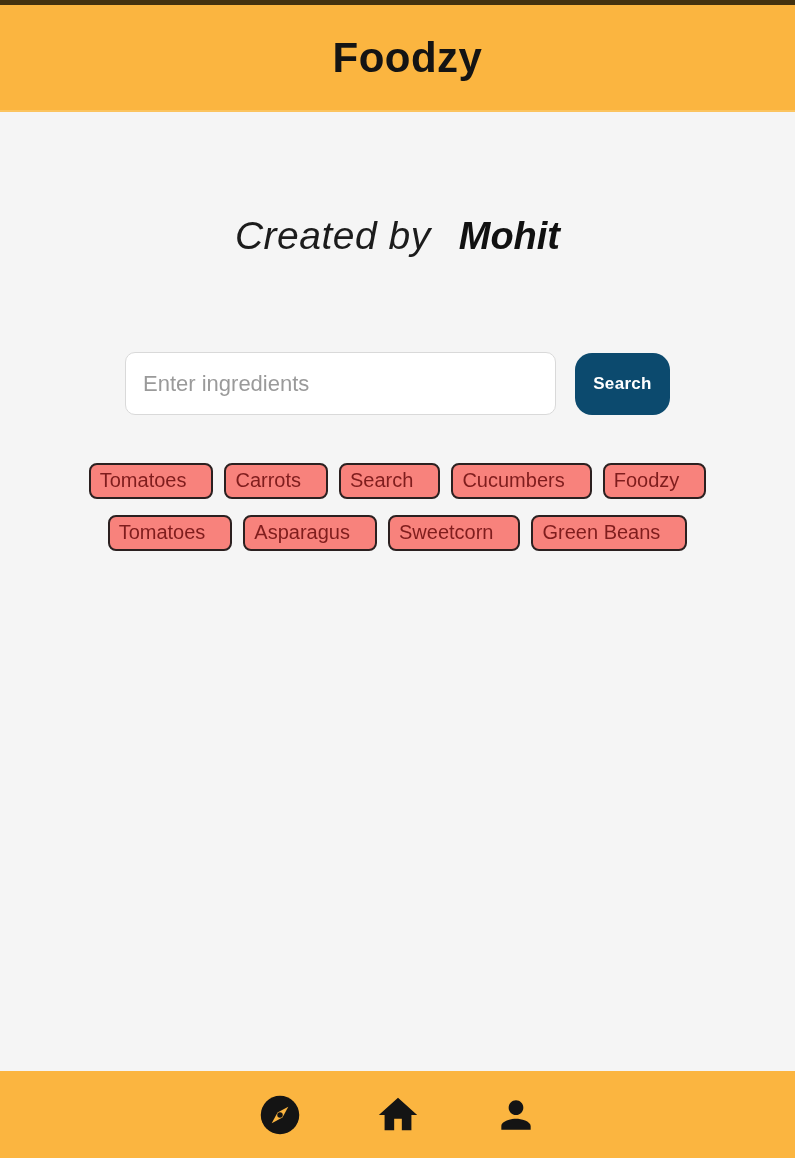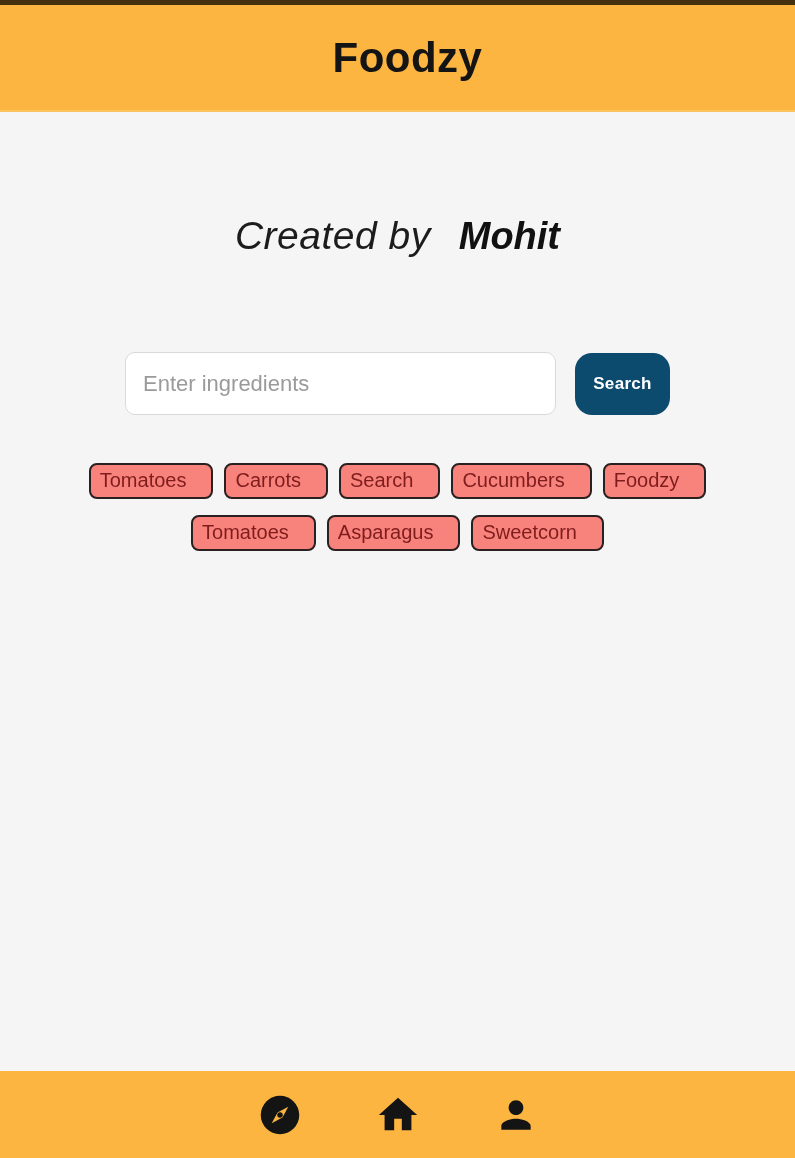--- a/index.html
+++ b/index.html
@@ -112,20 +112,21 @@
     <div class="chips">
 
     <button class="chip">Tomatoes</button>
         <button class="chip">Carrots</button>
         <button class="chip">Search</button>
         <button class="chip">Cucumbers</button>
         <button class="chip">Foodzy</button>
         <button class="chip">Tomatoes</button>
         <button class="chip">Asparagus</button>
         <button class="chip">Sweetcorn</button>
+        <button class="chip">Green Beans</button>
       </div>
 
   </main>
 
   <nav class="bottom-nav">
 
     <div class="nav-item">
       <span>
         <svg width="44" height="44" viewBox="0 0 24 24">
           <circle cx="12" cy="12" r="10.5" fill="#141414"></circle>

